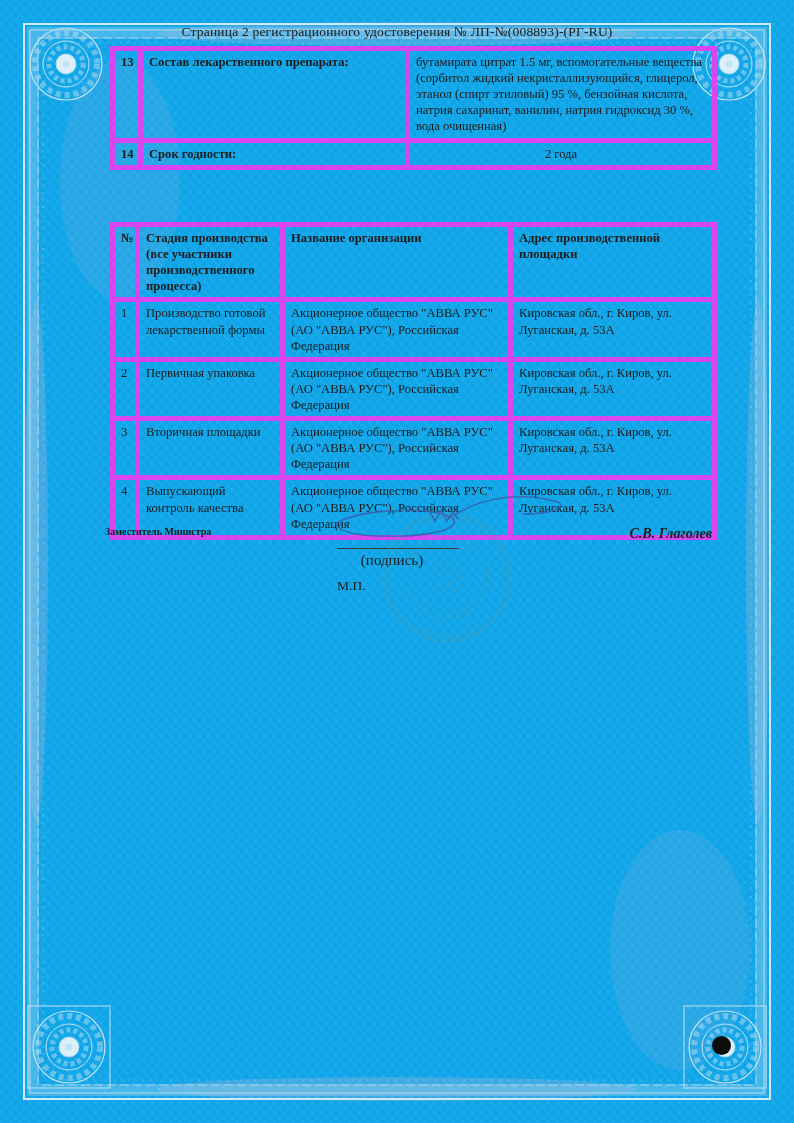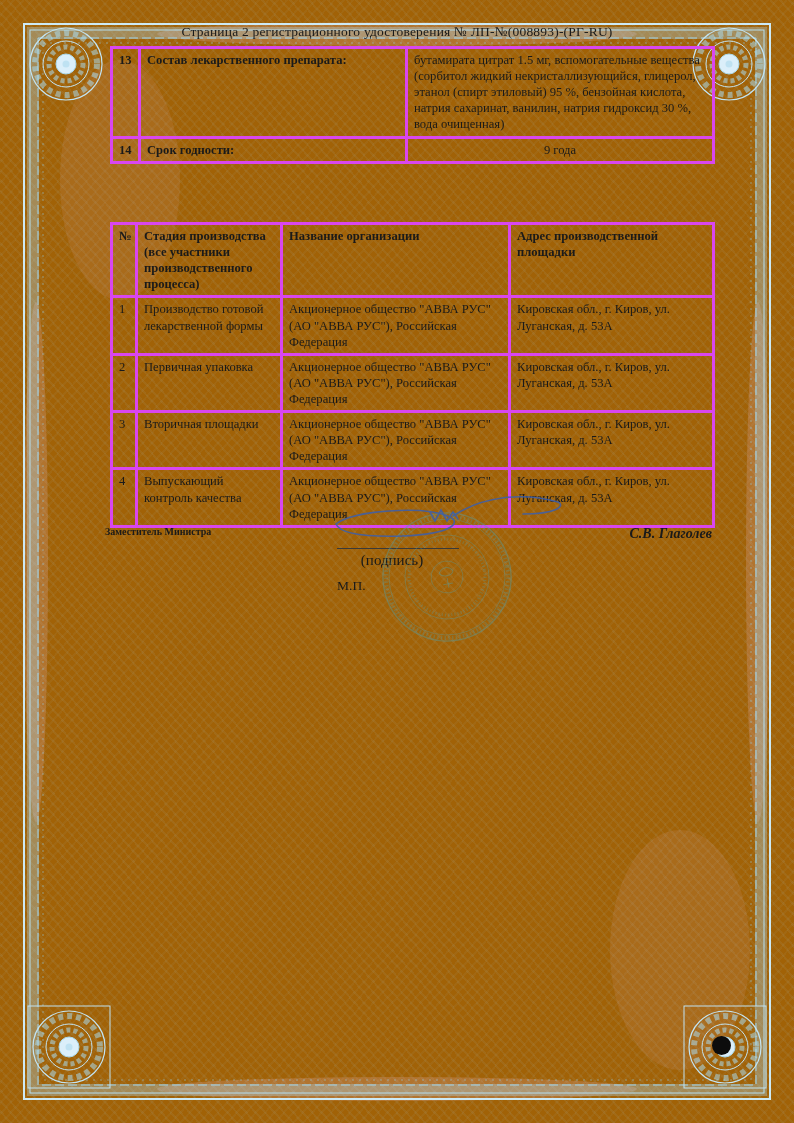--- a/index.html
+++ b/index.html
@@ -1,38 +1,38 @@
 <!DOCTYPE html>
 <html><head>
 <meta charset="utf-8">
 <style>
   * { margin:0; padding:0; box-sizing:border-box; }
   html,body { background:#ffffff; }
   body { font-family:"Liberation Serif", serif; }
 
   .page {
     position:relative; width:794px; height:1123px;
-    background:#a16207; overflow:hidden; color:#1a1a1a;
+    background:#0ea5e9; overflow:hidden; color:#1a1a1a;
     margin:0 auto;
   }
   .texture {
     position:absolute; inset:0; pointer-events:none;
     background:
       repeating-linear-gradient(48deg,  rgba(170,215,238,0.07) 0 2px, transparent 2px 7px),
       repeating-linear-gradient(-48deg, rgba(170,215,238,0.05) 0 2px, transparent 2px 7px);
   }
   .frame { position:absolute; left:0; top:0; pointer-events:none; }
 
   .header {
     position:absolute; top:24px; left:0; width:100%;
     text-align:center; font-size:13.5px; letter-spacing:.2px;
   }
 
   table { border-collapse:collapse; table-layout:fixed; font-size:12.6px; line-height:1.28; }
-  td, th { border:3px solid #d946ef; padding:3px 6px; vertical-align:top; text-align:left; font-weight:normal; }
+  td, th { border:5px solid #d946ef; padding:3px 6px; vertical-align:top; text-align:left; font-weight:normal; }
   .bold { font-weight:bold; }
   .center { text-align:center; }
 
   .props { position:absolute; left:110px; top:46px; width:602px; }
   .props col.c-num   { width:28px; }
   .props col.c-label { width:267px; }
   .props col.c-value { width:307px; }
 
   .note {
     position:absolute; top:180px; left:62px; width:670px;
@@ -128,21 +128,21 @@
       </colgroup>
     <tbody>
       <tr>
         <td class="bold">13</td>
         <td class="bold">Состав лекарственного препарата:</td>
         <td>бутамирата цитрат 1.5 мг, вспомогательные вещества (сорбитол жидкий некристаллизующийся, глицерол, этанол (спирт этиловый) 95 %, бензойная кислота, натрия сахаринат, ванилин, натрия гидроксид 30 %, вода очищенная)</td>
       </tr>
       <tr>
         <td class="bold">14</td>
         <td class="bold">Срок годности:</td>
-        <td class="center">9 года</td>
+        <td class="center">2 года</td>
       </tr>
     </tbody>
   </table>
 
 
   <table class="prod">
     <colgroup>
         <col class="c1">
         <col class="c2">
         <col class="c3">

